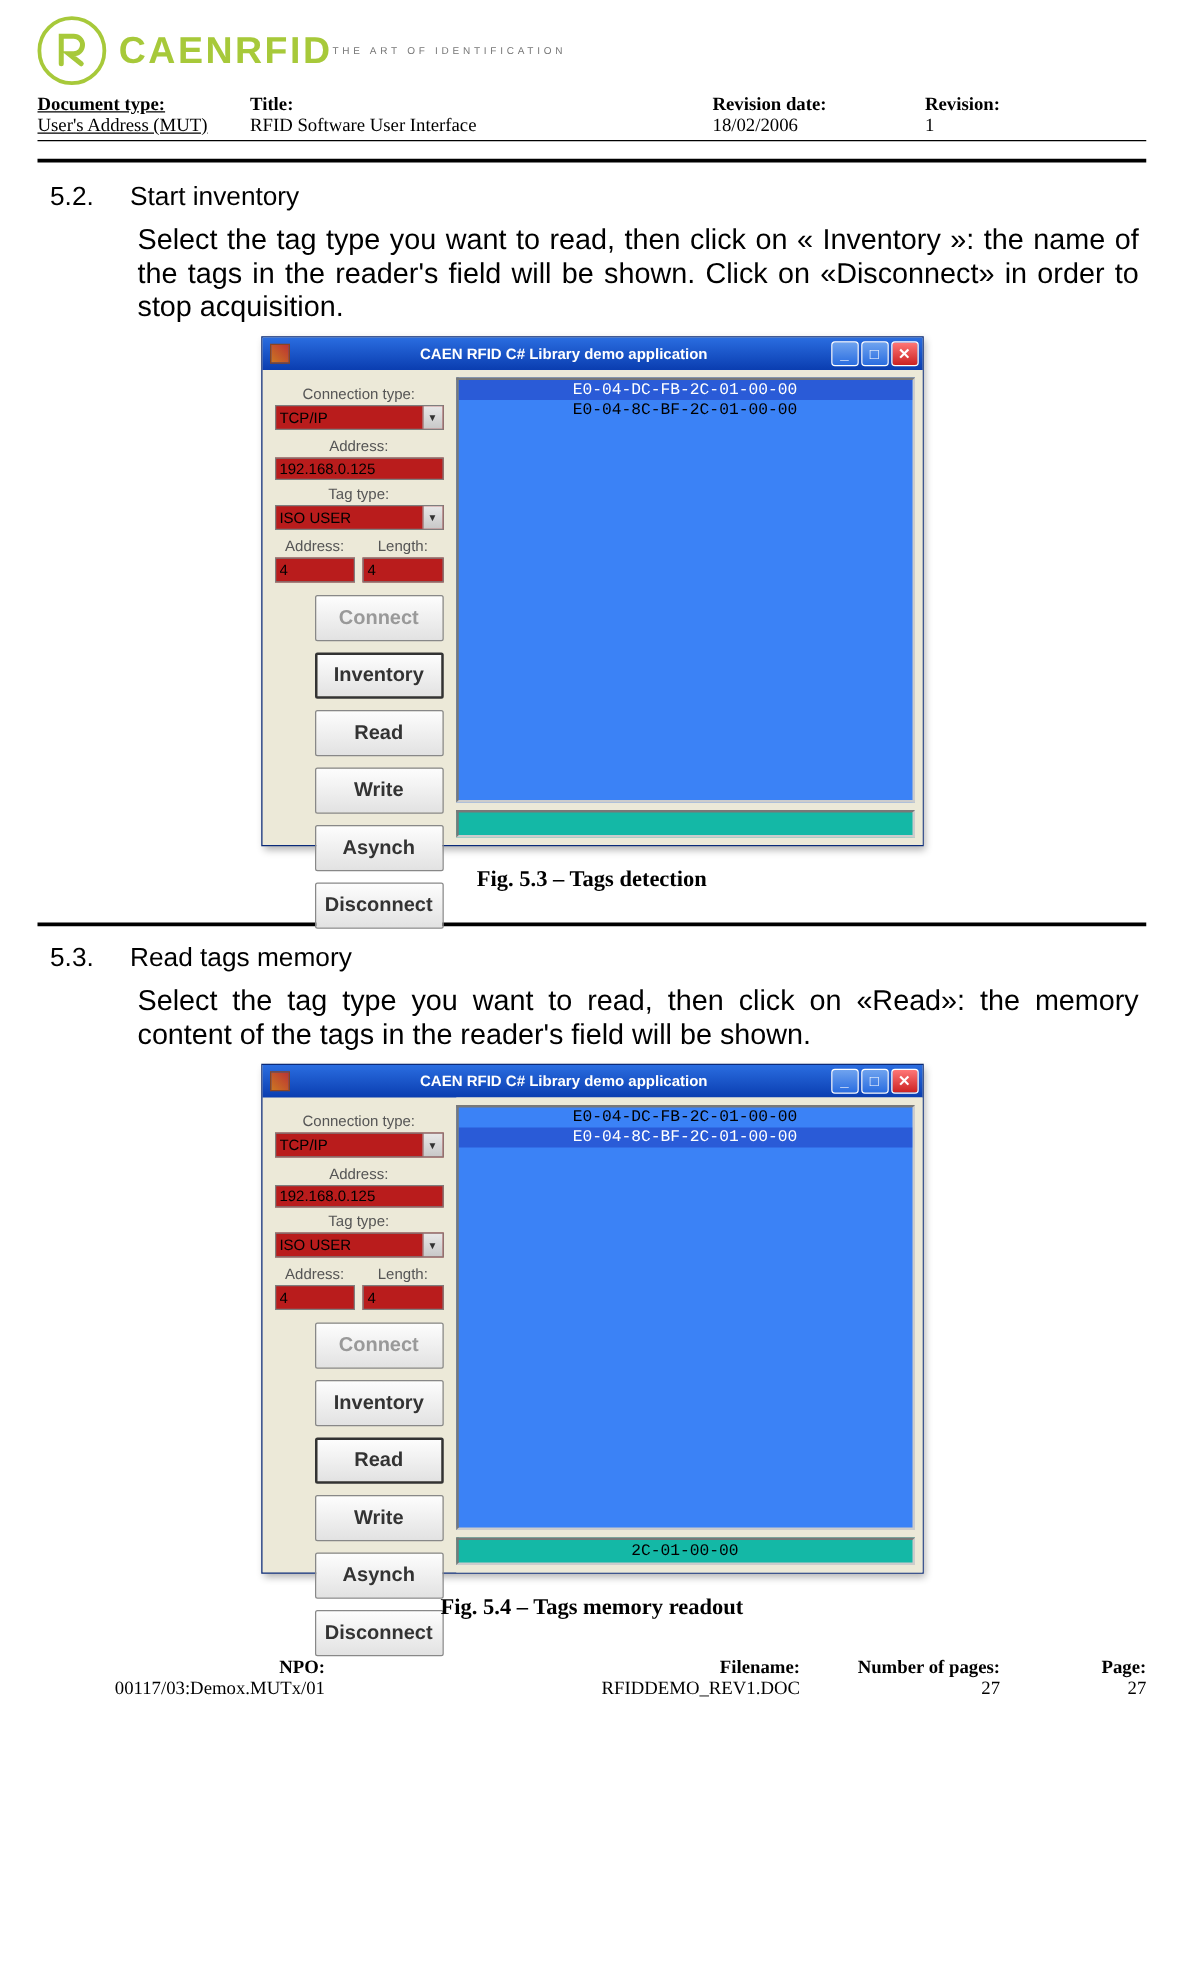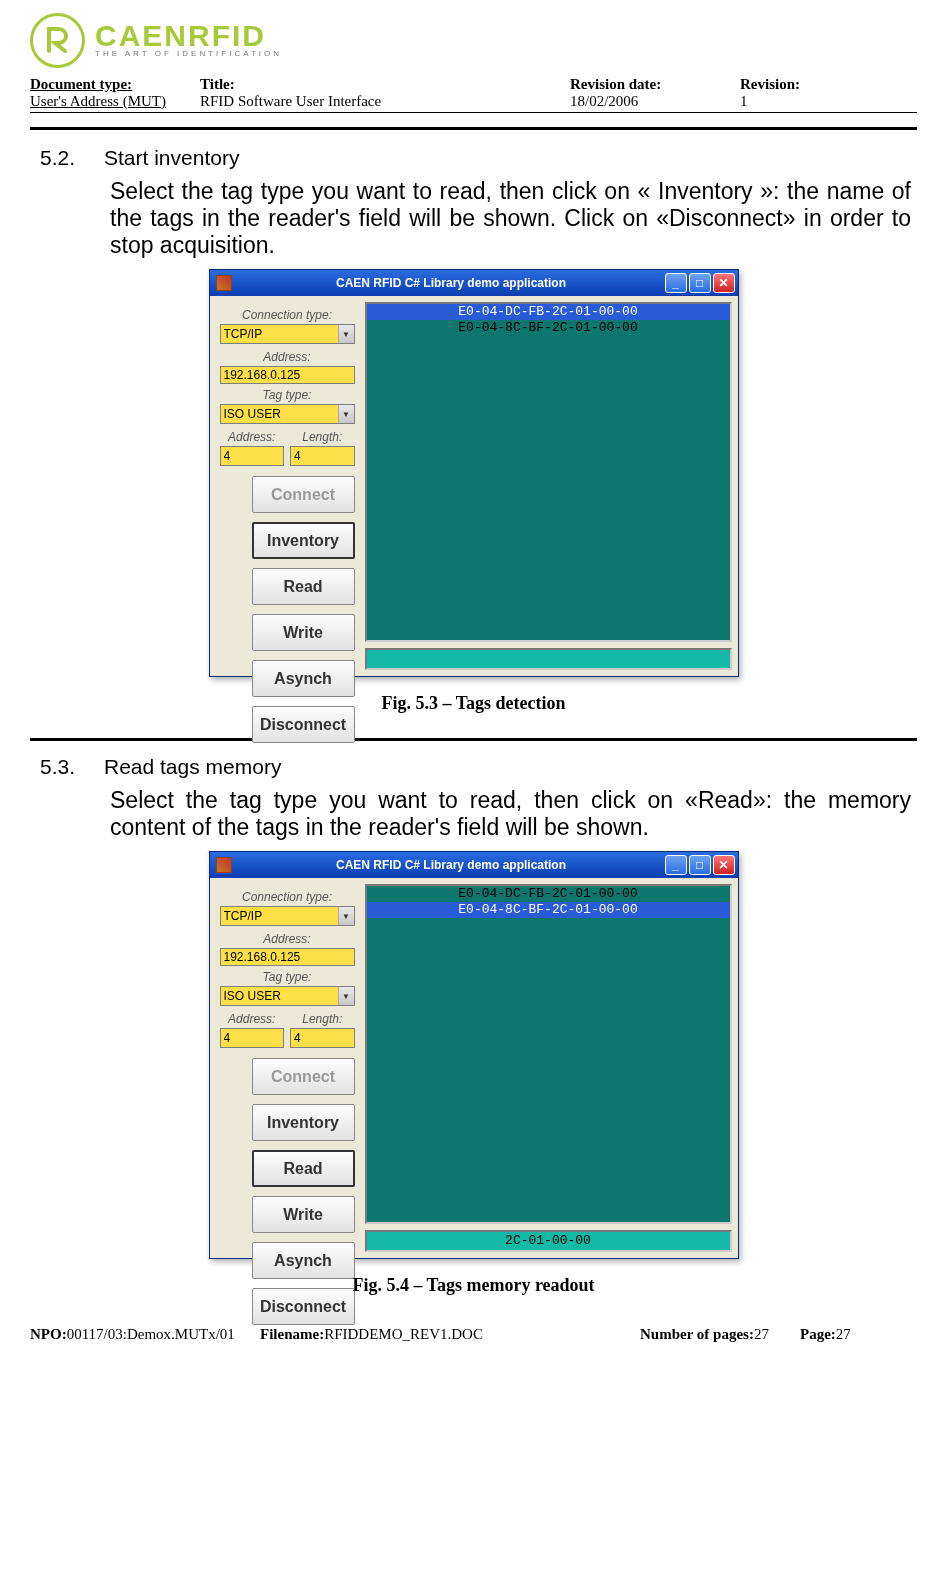--- a/index.html
+++ b/index.html
@@ -19,21 +19,21 @@
     margin-bottom: 6px;
   }
   .logo-r {
     width: 55px; height: 55px;
     border-radius: 50%;
     border: 3px solid #a7c93a;
     display: flex; align-items: center; justify-content: center;
     margin-right: 10px;
   }
   .logo-r svg { width: 30px; height: 30px; }
-  .logo-text { display: flex; flex-direction: column; }
+  .logo-text { display: flex; flex-direction: row; align-items: center; }
   .brand { font-family: Arial, sans-serif; font-weight: 900; font-size: 30px; letter-spacing: 2px; color: #a7c93a; line-height: 0.9;}
   .tagline { font-family: Arial, sans-serif; font-size: 8px; letter-spacing: 3px; color: #777; }
   .header-meta {
     display: flex;
     font-family: "Times New Roman", serif;
     font-size: 15px;
     border-bottom: 1px solid #000;
     padding-bottom: 2px;
     margin-bottom: 14px;
   }
@@ -107,24 +107,24 @@
   }
   .winbtn.min, .winbtn.max { background: linear-gradient(#6fa3ef,#2a6de0); }
   .winbtn.close { background: linear-gradient(#f77,#c22); }
   .client { display: flex; height: 380px; }
   .left-panel {
     width: 155px;
     padding: 8px 10px;
     display: flex; flex-direction: column;
     color: #555;
   }
-  .lp-label { font-size: 12px; margin-top: 4px; margin-bottom: 2px; font-style: italic; }
+  .lp-label { font-size: 12px; margin-top: 4px; margin-bottom: 2px; }
   .lp-input, .lp-select {
     height: 20px;
-    background: #fde047;
+    background: #b91c1c;
     border: 1px solid #7e7e7e;
     font-family: inherit; font-size: 12px;
     padding: 1px 3px;
     color: #000;
     width: 100%;
   }
   .lp-select-wrap { position: relative; width: 100%; margin-bottom: 2px; }
   .lp-select-wrap .arrow {
     position: absolute; right: 1px; top: 1px;
     width: 16px; height: 18px;
@@ -149,21 +149,21 @@
   .lp-button.disabled { color: #999; }
   .lp-button.focused { border: 2px solid #333; }
   .right-panel {
     flex: 1;
     background: #ece9d8;
     display: flex; flex-direction: column;
     padding: 6px 6px 6px 0;
   }
   .list-box {
     flex: 1;
-    background: #0f766e;
+    background: #3b82f6;
     border: 2px inset #ccc;
     overflow: hidden;
     font-family: "Courier New", monospace;
     font-size: 13px;
   }
   .list-row { padding: 0 4px; line-height: 16px; }
   .list-row.sel { background: #2a5bd7; color: #fff; }
   .status-box {
     height: 22px;
     background: #14b8a6;
@@ -173,21 +173,21 @@
     font-size: 13px;
     padding: 1px 4px;
   }
   
   .footer-meta {
     margin-top: 30px;
     display: flex;
     font-family: "Times New Roman", serif;
     font-size: 15px;
   }
-  .footer-meta .col { display: flex; flex-direction: row; align-items: flex-end; }
+  .footer-meta .col { display: flex; flex-direction: column; align-items: flex-end; }
   .footer-meta .label { font-weight: bold; }
   .col-npo { width: 230px; }
   .col-fn { width: 380px; }
   .col-np { width: 160px; }
   .col-pg { flex: 1; }
 </style>
 </head>
 <body>
 
 <div class="logo-row">

